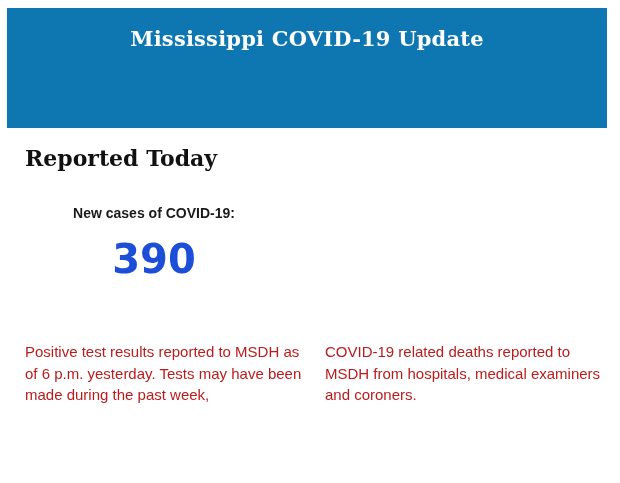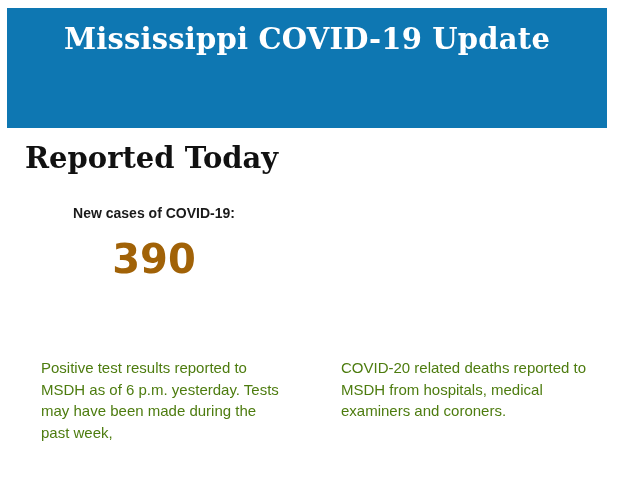--- a/index.html
+++ b/index.html
@@ -23,42 +23,42 @@
     width: 600px;
     height: 120px;
     background: #0e77b2;
     text-align: center;
   }
   .band h1 {
     margin: 0;
     padding-top: 13px;
     font-family: "DejaVu Serif", "Liberation Serif", serif;
     font-weight: bold;
-    font-size: 29px;
+    font-size: 21px;
     line-height: 36px;
     color: #ffffff;
     letter-spacing: 0.2px;
   }
   .band .daterange {
     margin: 12px 0 0 0;
     font-family: "DejaVu Serif", "Liberation Serif", serif;
     font-weight: bold;
     font-size: 18px;
     line-height: 20px;
     color: #ffffff;
   }
   
   .section-heading {
     margin: 0;
     position: absolute;
     left: 25px;
     top: 140px;
     font-family: "DejaVu Serif", "Liberation Serif", serif;
     font-weight: bold;
-    font-size: 29px;
+    font-size: 22px;
     line-height: 36px;
     color: #111111;
   }
   
   .stats-grid {
     position: absolute;
     left: 4px;
     top: 205px;
     width: 600px;
     display: grid;
@@ -83,47 +83,47 @@
   
   .desc-grid {
     position: absolute;
     left: 10px;
     top: 341px;
     width: 600px;
     display: grid;
     grid-template-columns: 300px 300px;
   }
   .desc {
-    margin: 16px;
+    margin: 0;
     padding-left: 15px;
     padding-right: 6px;
     font-size: 15px;
     line-height: 21.5px;
-    color: #4d7c0f;
+    color: #b91c1c;
     text-align: left;
   }
 </style>
 </head>
 <body>
 
 <div class="page">
 
   <header class="band">
     <h1>Mississippi COVID-19 Update</h1>
   </header>
 
   <h2 class="section-heading">Reported Today</h2>
 
   <div class="stats-grid">
     <div class="stat">
       <div class="stat-label">New cases of COVID-19:</div>
-      <div class="stat-value" style="color: #a16207;">390</div>
+      <div class="stat-value" style="color: #1d4ed8;">390</div>
     </div>
     <div class="stat">
     </div>
   </div>
 
   <div class="desc-grid">
     <p class="desc">Positive test results reported to MSDH as of 6 p.m. yesterday. Tests may have been made during the past week,</p>
-    <p class="desc">COVID-20 related deaths reported to MSDH from hospitals, medical examiners and coroners.</p>
+    <p class="desc">COVID-19 related deaths reported to MSDH from hospitals, medical examiners and coroners.</p>
   </div>
 
 </div>
 
 </body></html>

